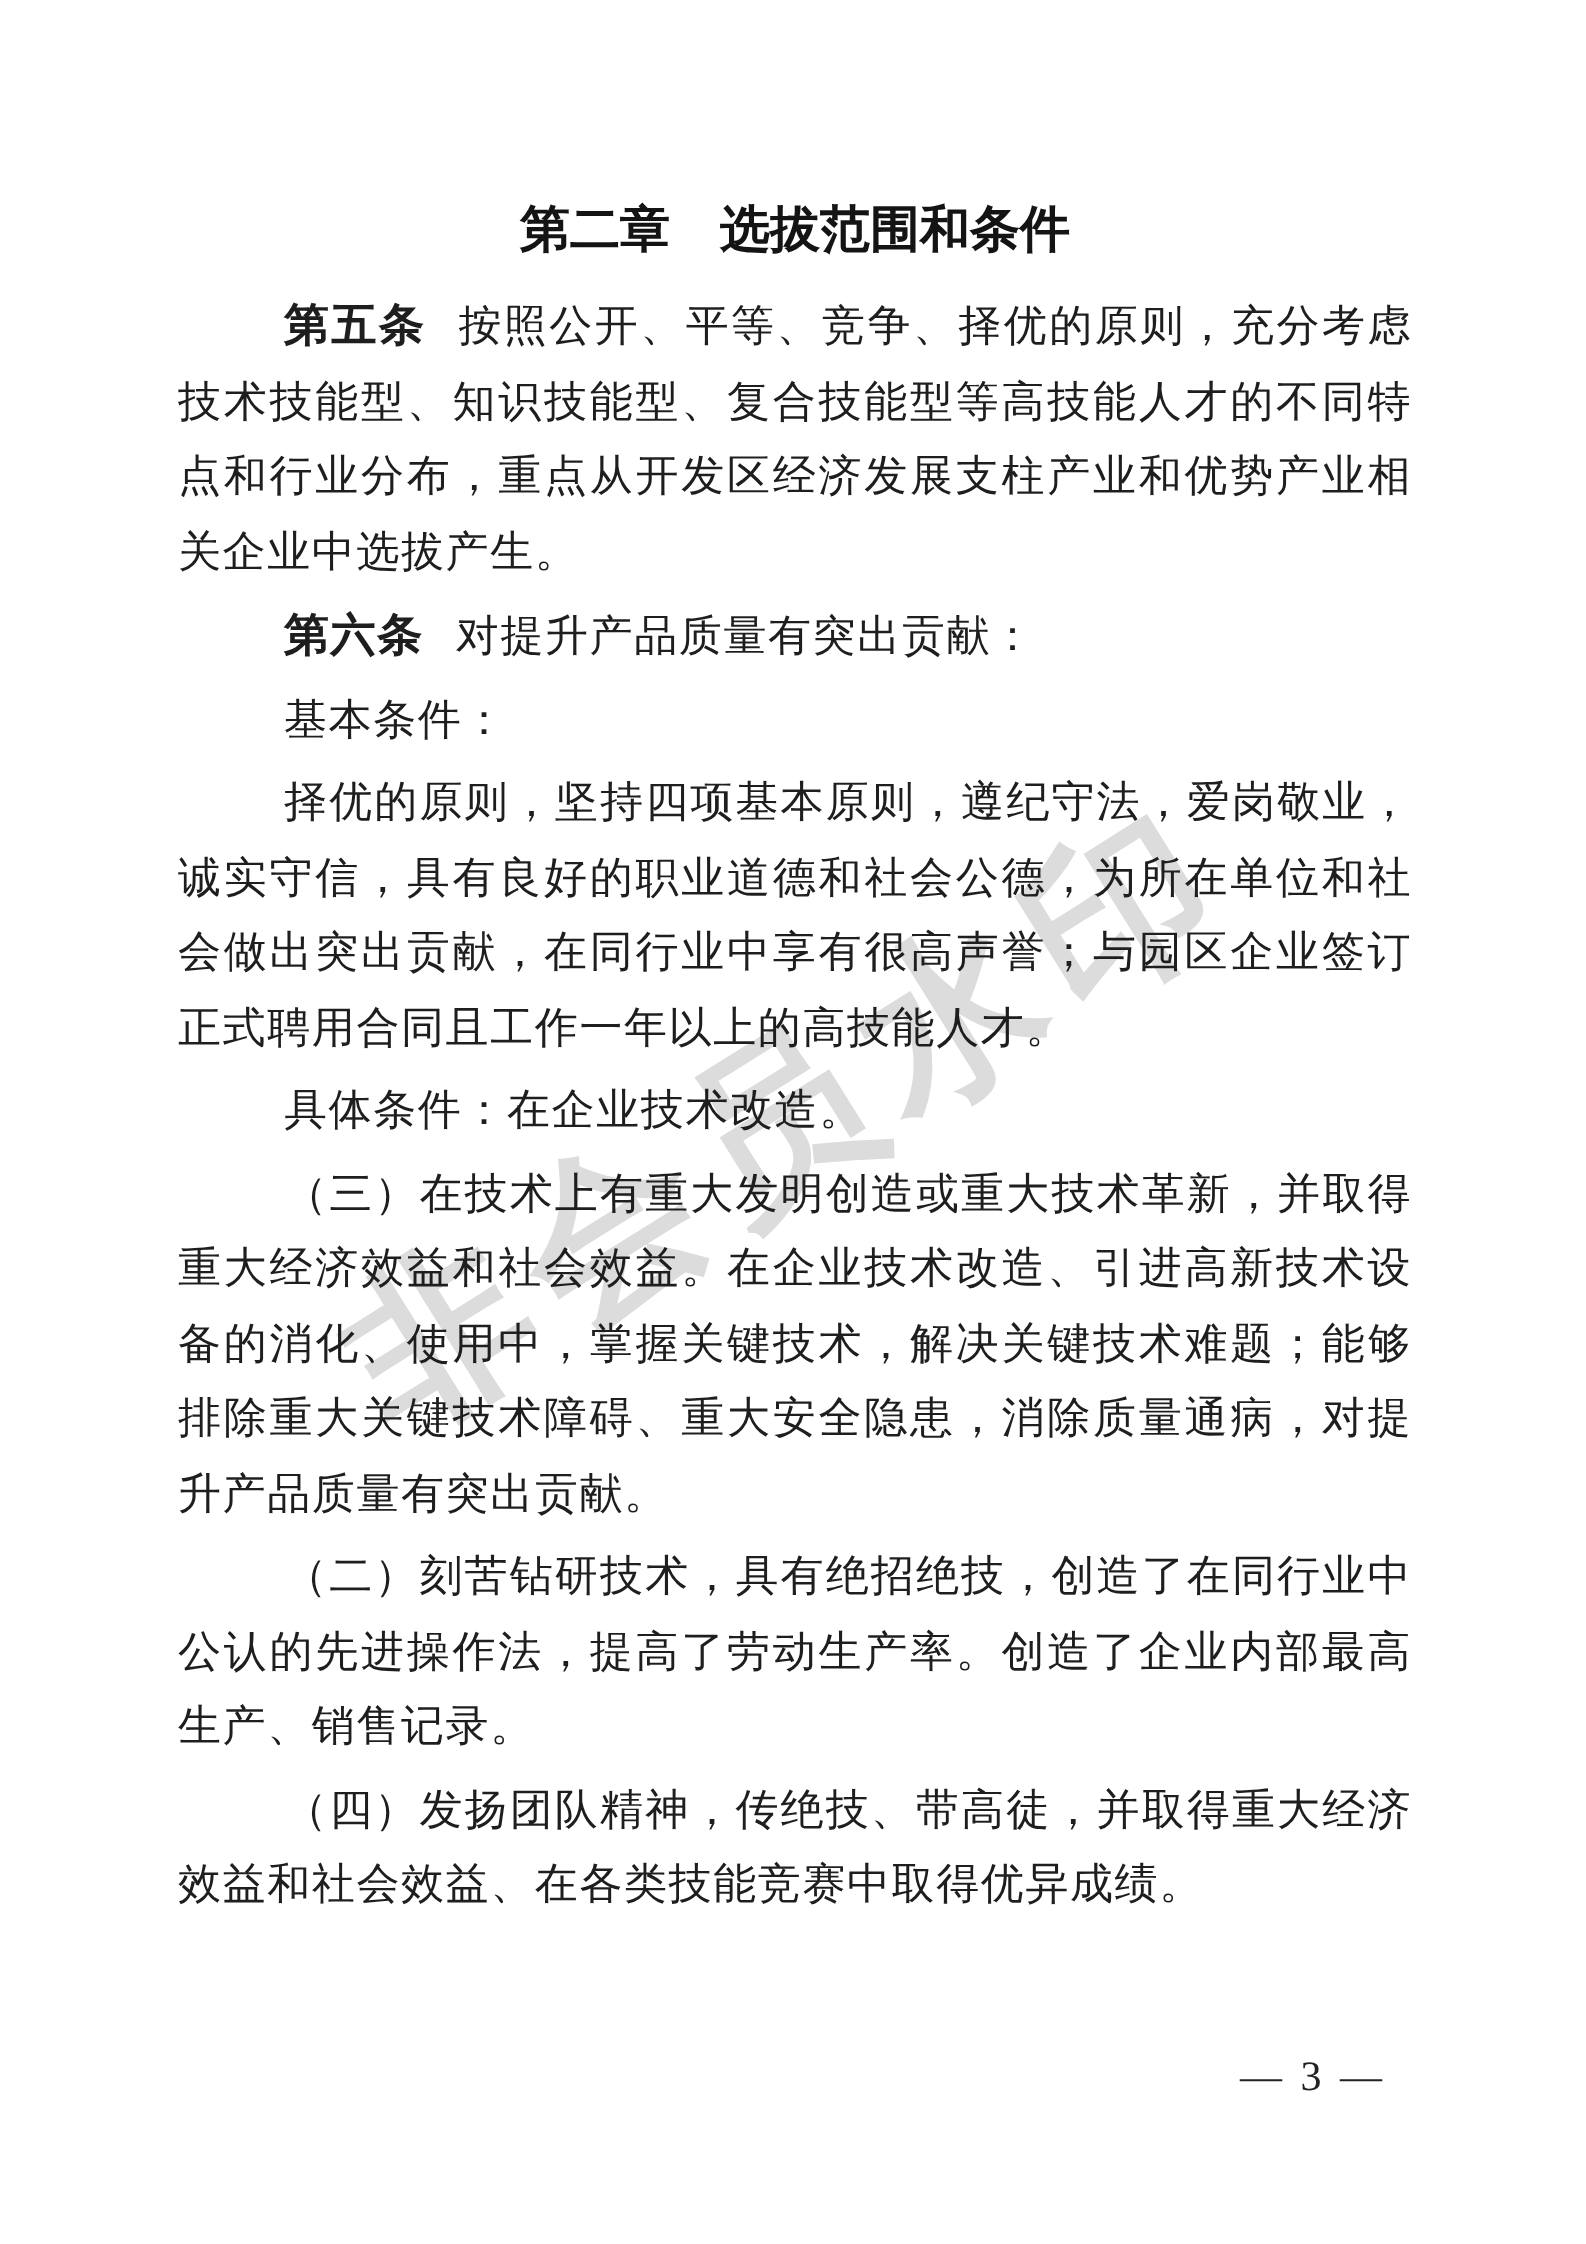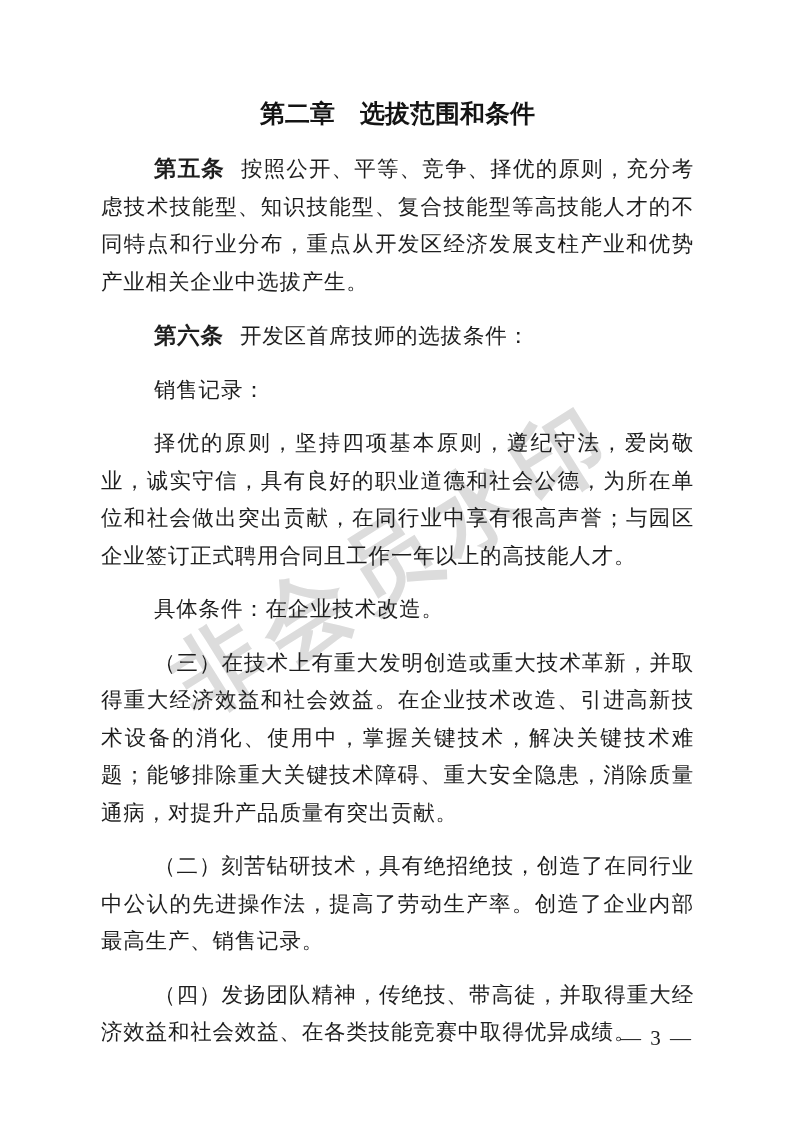--- a/index.html
+++ b/index.html
@@ -33,29 +33,29 @@
     position: absolute;
     left: 85px;
     top: 98px;
     width: 625px;
     z-index: 1;
   }
 
   .chapter-title {
     margin: 0 0 10px 0;
     text-align: center;
-    font-family: Liberation Mono, monospace;
+    font-family: Liberation Serif, serif;
     font-weight: bold;
     font-size: 25px;
     line-height: 36px;
     color: #141414;
   }
 
   .para {
-    margin: 16px;
+    margin: 4px;
     font-size: 21.5px;
     line-height: 37.5px;
     letter-spacing: 0.8px;
     color: #1e1e1e;
     text-align: justify;
     text-indent: 53px;
     word-break: break-all;
   }
 
   .lead {
@@ -80,23 +80,23 @@
 <body>
 
 <div class="watermark">非会员水印</div>
 
 <div class="doc">
 
   <h1 class="chapter-title">第二章　选拔范围和条件</h1>
 
   <p class="para"><b class="lead">第五条</b><span>按照公开、平等、竞争、择优的原则，充分考虑技术技能型、知识技能型、复合技能型等高技能人才的不同特点和行业分布，重点从开发区经济发展支柱产业和优势产业相关企业中选拔产生。</span></p>
 
-  <p class="para"><b class="lead">第六条</b><span>开发区首席技师的选拔条件：</span></p>
+  <p class="para"><b class="lead">第六条</b><span>对提升产品质量有突出贡献：</span></p>
 
-  <p class="para"><span>销售记录：</span></p>
+  <p class="para"><span>基本条件：</span></p>
 
   <p class="para"><span>择优的原则，坚持四项基本原则，遵纪守法，爱岗敬业，诚实守信，具有良好的职业道德和社会公德，为所在单位和社会做出突出贡献，在同行业中享有很高声誉；与园区企业签订正式聘用合同且工作一年以上的高技能人才。</span></p>
 
   <p class="para"><span>具体条件：在企业技术改造。</span></p>
 
 
   <p class="para"><span>（三）在技术上有重大发明创造或重大技术革新，并取得重大经济效益和社会效益。在企业技术改造、引进高新技术设备的消化、使用中，掌握关键技术，解决关键技术难题；能够排除重大关键技术障碍、重大安全隐患，消除质量通病，对提升产品质量有突出贡献。</span></p>
 
   <p class="para"><span>（二）刻苦钻研技术，具有绝招绝技，创造了在同行业中公认的先进操作法，提高了劳动生产率。创造了企业内部最高生产、销售记录。</span></p>
 

